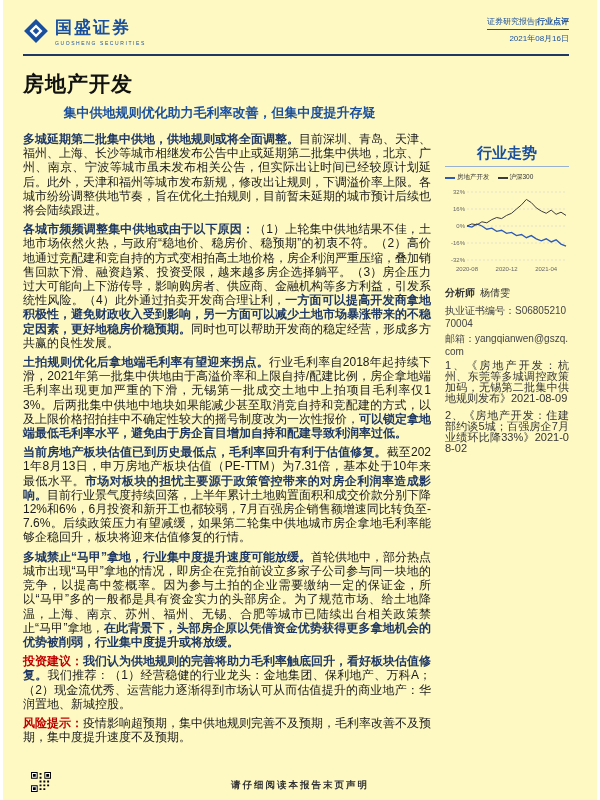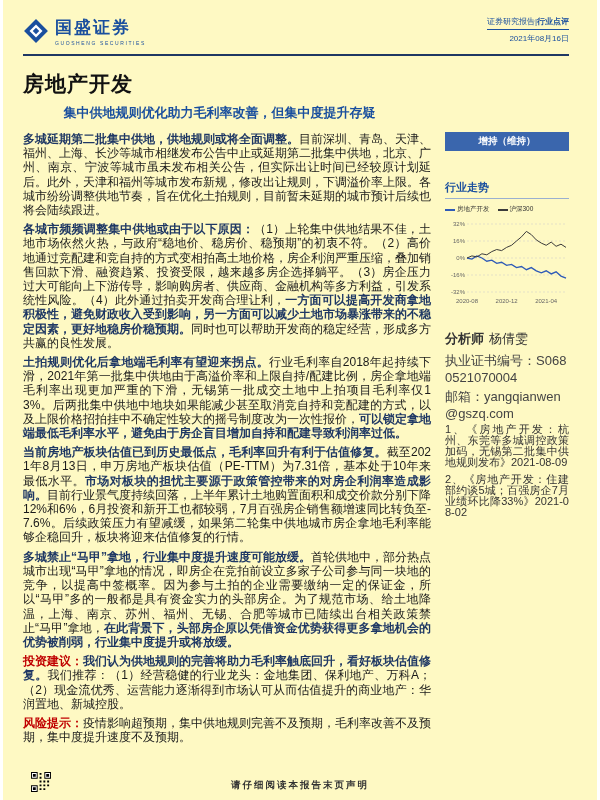--- a/index.html
+++ b/index.html
@@ -33,29 +33,29 @@
   p.para {
     font-size: 12px; line-height: 14.2px; margin: 0 0 5px;
     text-align: justify; color: #1a1a1a; word-break: break-all;
   }
   .seg-lead  { font-weight: bold; color: #1f3864; }
   .seg-bold  { font-weight: bold; color: #1f3864; }
   .seg-red   { font-weight: bold; color: #c00000; }
   
   .rating { background: #3a66ad; color: #fff; font-size: 9.5px; font-weight: bold; text-align: center; padding: 3px 0; }
   .side-head {
-    color: #1a4f9e; font-weight: bold; font-size: 11px;
-    border-bottom: 1px solid #9ab0d0; padding-bottom: 3px; margin: 29px 0 6px;
+    color: #1a4f9e; font-weight: bold; font-size: 15px;
+    border-bottom: 1px solid #9ab0d0; padding-bottom: 3px; margin: 12px 0 6px; text-align: center;
   }
   .legend { display: flex; gap: 8px; font-size: 6.5px; color: #333; margin: 3px 0 2px; align-items: center; }
   .legend .line { display: inline-block; width: 10px; height: 2px; margin-right: 2px; }
   #trend-svg { width: 100%; height: auto; display: block; }
-  .author-row { font-size: 13px; color: #333; margin: 14px 0 4px; }
+  .author-row { font-size: 10px; color: #333; margin: 2px 0 4px; }
   .author-role { font-weight: bold; margin-right: 5px; }
-  .author-line { font-size: 13px; color: #444; margin-bottom: 3px; word-break: break-all; }
+  .author-line { font-size: 10px; color: #444; margin-bottom: 3px; word-break: break-all; }
   .author-line a { color: #444; text-decoration: none; }
   .research-item { font-size: 11px; line-height: 11px; color: #333; margin-bottom: 6px; text-align: justify; word-break: break-all; }
   
   footer { position: absolute; left: 0; right: 0; bottom: 8px; }
   .disclaimer { text-align: center; font-weight: bold; font-size: 9.5px; color: #333; letter-spacing: 2px; }
   .qr { position: absolute; left: 28px; bottom: 0; width: 20px; height: 20px; }
 </style>
 </head>
 <body>
 
@@ -106,21 +106,20 @@
       </p>
       <p class="para">
         <span class="seg-red">投资建议：</span><span class="seg-bold">我们认为供地规则的完善将助力毛利率触底回升，看好板块估值修复。</span><span>我们推荐：（1）经营稳健的行业龙头：金地集团、保利地产、万科A；（2）现金流优秀、运营能力逐渐得到市场认可从而估值提升的商业地产：华润置地、新城控股。</span>
       </p>
       <p class="para">
         <span class="seg-red">风险提示：</span><span>疫情影响超预期，集中供地规则完善不及预期，毛利率改善不及预期，集中度提升速度不及预期。</span>
       </p>
     </main>
 
     <aside>
-      <div class="rating">增持（维持）</div>
 
       <div class="side-head">行业走势</div>
       <div class="chart">
         <div class="legend">
           <span><i class="line" style="background: rgb(47, 91, 183);"></i><span>房地产开发</span></span>
           <span><i class="line" style="background: rgb(59, 59, 59);"></i><span>沪深300</span></span>
         </div>
         <svg id="trend-svg" viewBox="0 0 124 100">
             <line x1="22" x2="121" y1="8" y2="8" stroke="#c8c8c8" stroke-width="0.5" stroke-dasharray="2 2"></line>
             <text x="20" y="10" text-anchor="end" font-size="6" fill="#666">32%</text>

